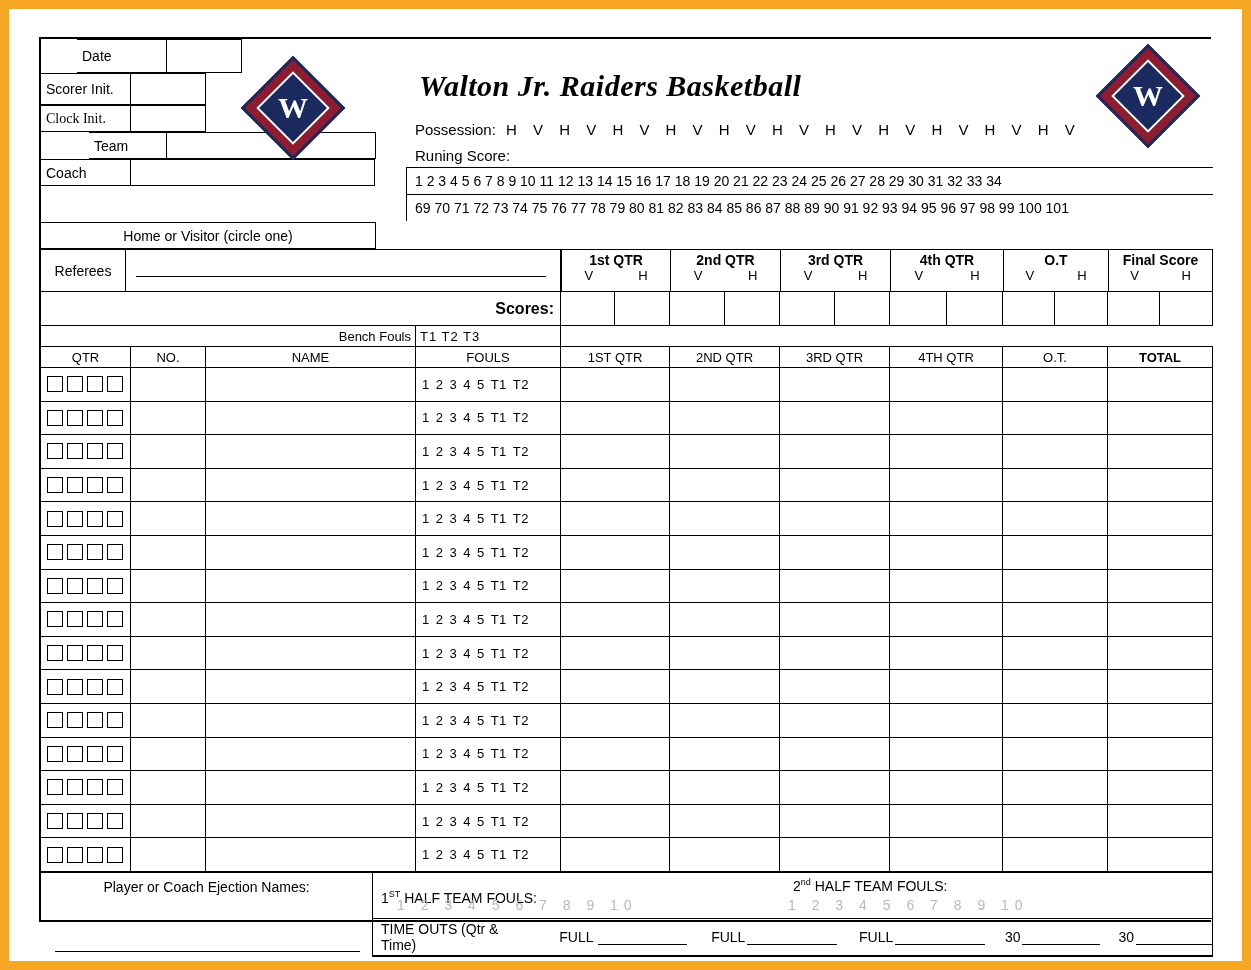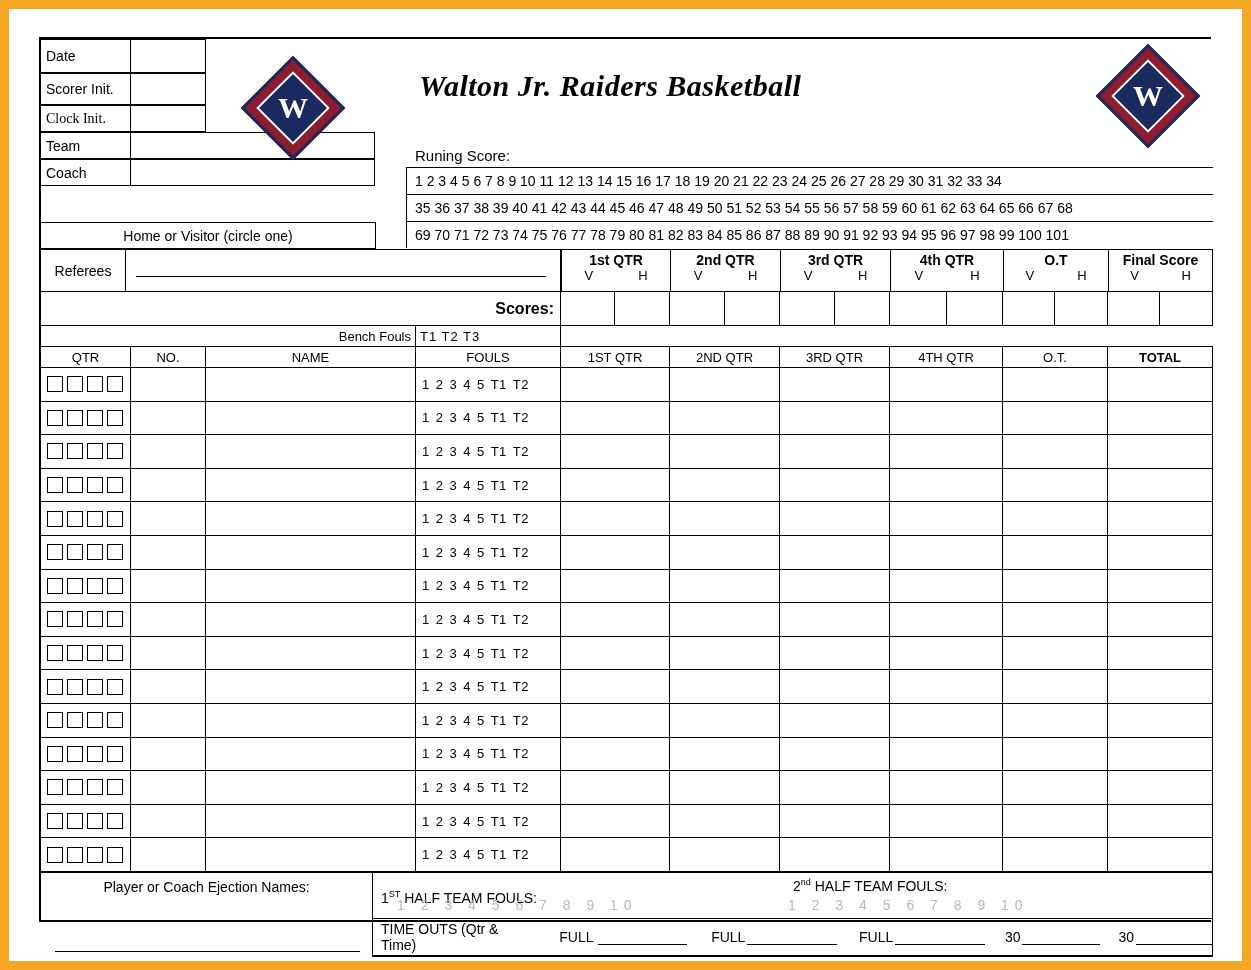--- a/index.html
+++ b/index.html
@@ -301,33 +301,33 @@
   }
   sup { font-size: 9px; }
 </style>
 </head>
 <body>
 
 <div class="page-frame">
   <div class="sheet">
 
     <div class="topleft">
-      <div class="ti-row" style="height:34px;">
+      <div class="ti-row" style="height:34px;padding-left:36px;">
         <div class="ti-label" style="width:90px;height:34px;">Date</div>
         <div class="ti-val" style="width:75px;height:34px;"></div>
       </div>
       <div class="ti-row" style="height:32px;">
         <div class="ti-label" style="width:90px;height:32px;">Scorer Init.</div>
         <div class="ti-val" style="width:75px;height:32px;"></div>
       </div>
       <div class="ti-row" style="height:27px;font-family:Liberation Serif, serif;">
         <div class="ti-label" style="width:90px;height:27px;">Clock Init.</div>
         <div class="ti-val" style="width:75px;height:27px;"></div>
       </div>
-      <div class="ti-row" style="height:27px;">
+      <div class="ti-row" style="height:27px;margin-left:48px;">
         <div class="ti-label" style="width:90px;height:27px;">Team</div>
         <div class="ti-val" style="width:244px;height:27px;"></div>
       </div>
       <div class="ti-row" style="height:27px;">
         <div class="ti-label" style="width:90px;height:27px;">Coach</div>
         <div class="ti-val" style="width:244px;height:27px;"></div>
       </div>
     </div>
 
     <div class="circlerow">Home   or  Visitor  (circle one)</div>
@@ -340,25 +340,28 @@
     </div>
     <div class="logo-wrap" style="left:1070px; top:20px;">
       <div class="diamond">
         <div class="inner"></div>
         <div class="w">W</div>
       </div>
     </div>
 
     <div class="title">Walton Jr. Raiders Basketball</div>
 
+    <div class="poss">
+      <span>Possession:</span>
+      <span class="seq">H  V  H  V  H  V  H  V  H  V  H  V  H  V  H  V  H  V  H  V  H  V</span>
+    </div>
     <div class="runing">Runing Score:</div>
 
     <div class="rs-block">
       <div class="rs-row">1   2   3   4   5   6   7   8   9  10 11 12 13 14 15 16 17 18 19 20 21 22 23 24 25 26 27 28 29 30 31 32 33 34</div>
-      <div class="rs-row">35 36 37 38 39 40 41 42 43  44 45 46 47 48 49 50 51 52 53 54 55 56 57 58 59 60 61 62 63 64 65 66 67 68</div>
       <div class="rs-row">69 70 71 72 73 74 75 76 77  78 79 80 81 82 83 84 85 86 87 88 89 90 91 92 93 94 95 96 97 98 99 100 101</div>
     </div>
 
     <div class="qband">
       <div class="ref-label">Referees</div>
       <div class="ref-line">
           <div class="ul"></div>
         </div>
 
       <div class="qcell" style="left:520px; width:109px;">

